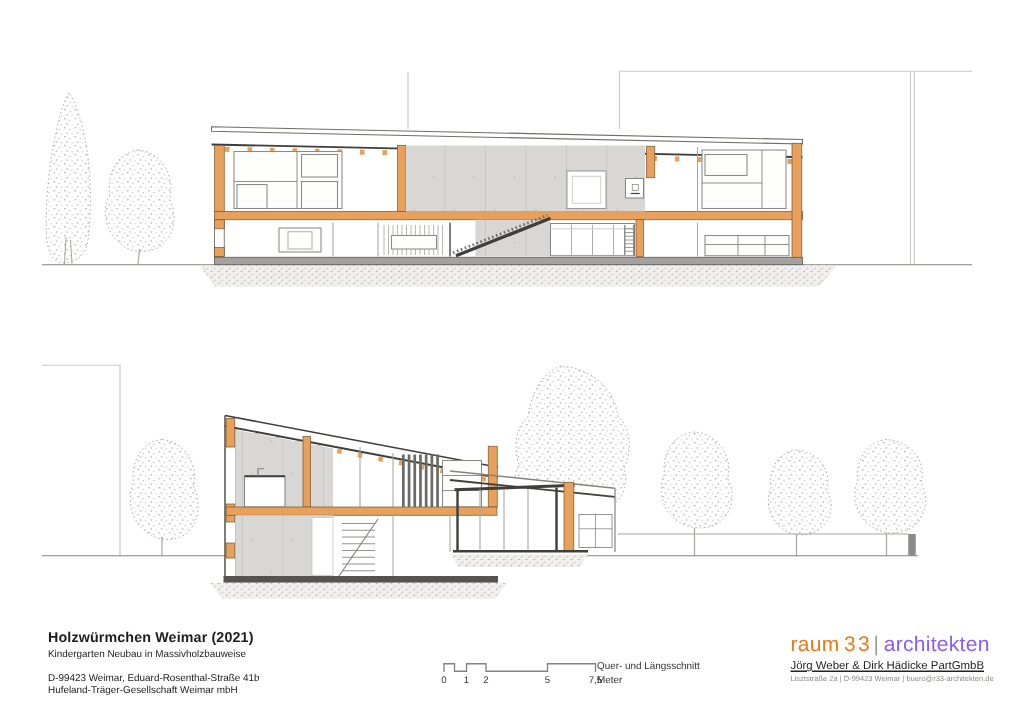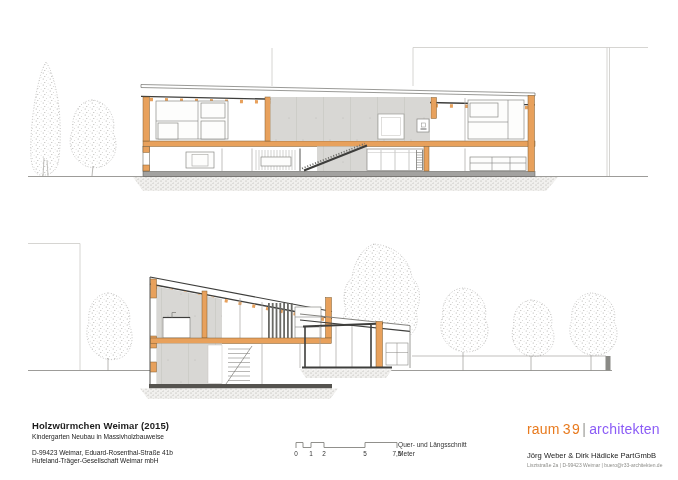--- a/index.html
+++ b/index.html
@@ -25,21 +25,21 @@
   .proj-sub{font-size:6.6px;margin-top:2px;}
   .proj-addr{font-size:6.6px;line-height:8px;margin-top:9px;}
   .scale-caption{left:398px;top:440px;font-size:6.6px;color:#333;line-height:9px;}
   .tick{position:absolute;font-size:6.4px;color:#333;transform:translateX(-50%);}
   .logo-block{left:527px;top:421px;}
   .logo-line{font-size:14px;letter-spacing:.2px;white-space:nowrap;}
   .logo-raum{color:var(--logo_orange,#e87a1e);font-weight:normal;}
   .logo-33{color:var(--logo_orange,#e87a1e);letter-spacing:1.5px;margin-left:3px;}
   .logo-sep{color:#9a9a96;font-weight:300;margin:0 3px 0 1px;}
   .logo-arch{color:#8b5cf6;}
-  .logo-partners{font-size:7.6px;color:#222;margin-top:14px;white-space:nowrap;}
+  .logo-partners{font-size:7.6px;color:#222;margin-top:2px;white-space:nowrap;text-decoration:underline;}
   .logo-contact{font-size:5px;color:#8d8d89;margin-top:2px;white-space:nowrap;}
 </style>
 </head>
 <body>
 
 <div class="sheet">
 
   <svg width="678" height="480" viewBox="0 0 678 480">
     <defs>
       <pattern id="gravelPat" width="5" height="4" patternUnits="userSpaceOnUse">
@@ -296,40 +296,40 @@
       <polygon points="140,388.5 338,388.5 330,399 148,399" fill="url(#gravelPat)"></polygon>
       <polygon points="300,369.5 392,369.5 386,378 306,378" fill="url(#gravelPat)"></polygon>
     </g>
 
     <g>
       <path class="ln-m" stroke-width="0.9" fill="none" d="M296,448 L296,442.5 L303,442.5 L303,447.5 L311,447.5 L311,442.5 L324,442.5 L324,447.5 L365,447.5 L365,442.5 L397,442.5 L397,448"></path>
     </g>
   </svg>
 
   <div class="abs title-block">
-    <div class="proj-title">Holzwürmchen Weimar (2015)</div>
+    <div class="proj-title">Holzwürmchen Weimar (2021)</div>
     <div class="proj-sub">Kindergarten Neubau in Massivholzbauweise</div>
     <div class="proj-addr">
       <div>D-99423 Weimar, Eduard-Rosenthal-Straße 41b</div>
       <div>Hufeland-Träger-Gesellschaft Weimar mbH</div>
     </div>
   </div>
 
   <span class="tick" style="left:296px;top:450px">0</span>
   <span class="tick" style="left:311px;top:450px">1</span>
   <span class="tick" style="left:324px;top:450px">2</span>
   <span class="tick" style="left:365px;top:450px">5</span>
   <span class="tick" style="left:397px;top:450px">7,5</span>
 
   <div class="abs scale-caption">
     <div>Quer- und Längsschnitt</div>
     <div>Meter</div>
   </div>
 
   <div class="abs logo-block">
     <div class="logo-line">
-      <span class="logo-raum">raum</span><span class="logo-33">39</span><span class="logo-sep">|</span><span class="logo-arch">architekten</span>
+      <span class="logo-raum">raum</span><span class="logo-33">33</span><span class="logo-sep">|</span><span class="logo-arch">architekten</span>
     </div>
     <div class="logo-partners">Jörg Weber &amp; Dirk Hädicke PartGmbB</div>
     <div class="logo-contact">Lisztstraße 2a | D-99423 Weimar | buero@r33-architekten.de</div>
   </div>
 
 </div>
 
 </body></html>

